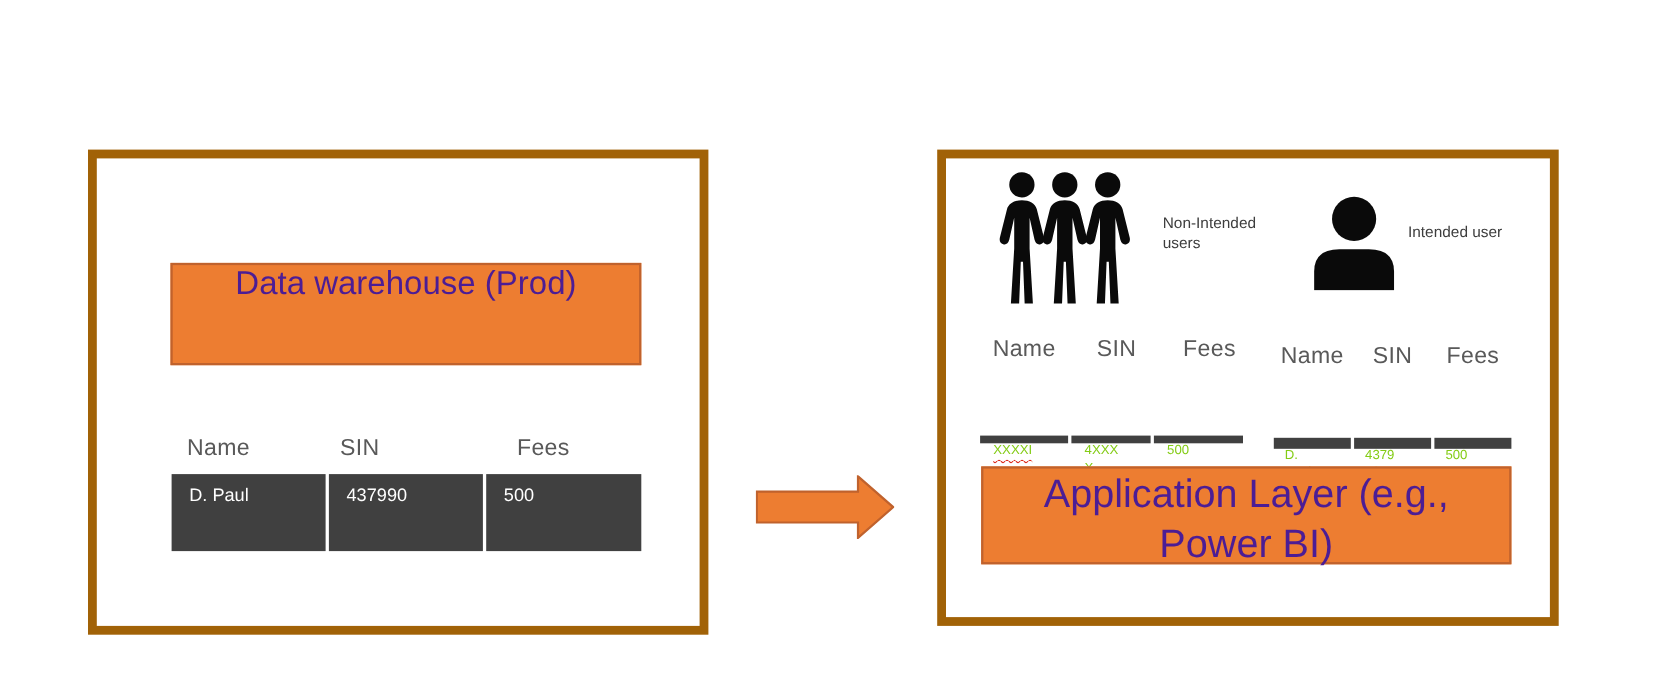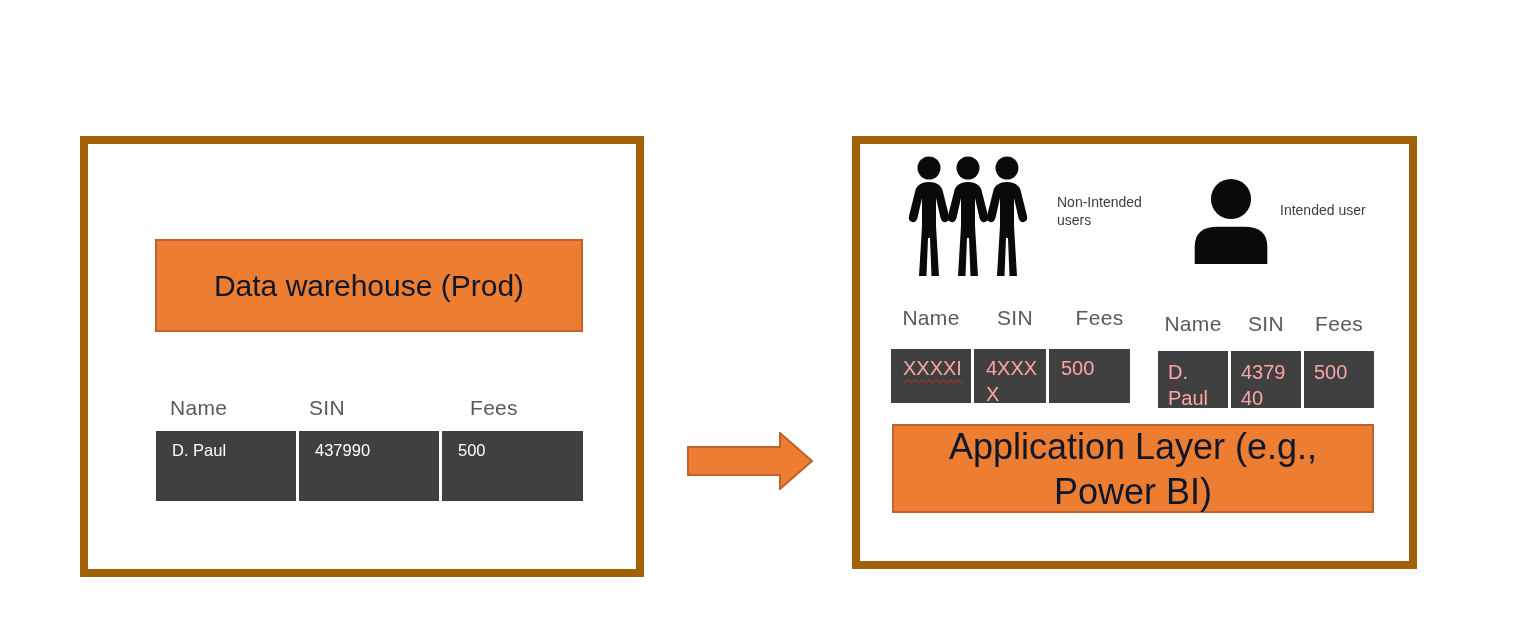--- a/index.html
+++ b/index.html
@@ -11,22 +11,22 @@
   .panel{
     position:absolute;background:#ffffff;
     border:8px solid #a16207;box-sizing:border-box;
   }
   #left-panel{left:80px;top:136px;width:564px;height:441px;}
   #right-panel{left:852px;top:136px;width:565px;height:433px;}
 
   
   .orange-box{
     position:absolute;background:#ed7d31;border:2px solid #c0622d;
-    box-sizing:border-box;display:flex;align-items:center;justify-content:center;
-    color:#0f172a;text-align:center;font-weight:300;
+    box-sizing:border-box;display:flex;align-items:flex-start;justify-content:center;
+    color:#4c1d95;text-align:center;font-weight:300;
   }
   #dw-box{left:67px;top:95px;width:428px;height:93px;font-size:30px;}
   #app-box{left:32px;top:280px;width:482px;height:89px;font-size:36px;line-height:1.25;}
   #app-box span{display:inline-block;max-width:426px;}
 
   
   .dw-headers{
     position:absolute;left:68px;top:252px;width:427px;display:flex;
     color:#595959;font-size:21px;font-weight:300;letter-spacing:0.3px;
   }
@@ -69,22 +69,22 @@
   #tblA-headers span:nth-child(1){width:80px;}
   #tblA-headers span:nth-child(2){width:82px;}
   #tblA-headers span:nth-child(3){width:81px;}
   #tblB-headers{left:298px;top:168px;}
   #tblB-headers span{width:70px;}
 
   .sm-cells{position:absolute;display:flex;gap:3px;}
   #tblA-cells{left:31px;top:205px;height:54px;}
   #tblB-cells{left:298px;top:207px;height:57px;}
   .sm-cells .cell{
-    background:#404040;color:#fca5a5;font-size:20px;line-height:1.32;
-    box-sizing:border-box;padding:6px 0 0 12px;white-space:pre-line;
+    background:#404040;color:#84cc16;font-size:12px;line-height:1.32;
+    box-sizing:border-box;padding:6px 0 0 12px;white-space:pre-line;margin-top:47px;
   }
   #tblA-cells .cell:nth-child(1){width:80px;}
   #tblA-cells .cell:nth-child(2){width:72px;}
   #tblA-cells .cell:nth-child(3){width:81px;}
   #tblB-cells .cell{width:70px;padding-top:8px;padding-left:10px;}
 
   .misspelled{
     text-decoration:underline wavy #dd2b1c;
     text-decoration-thickness:1px;
     text-underline-offset:4px;

